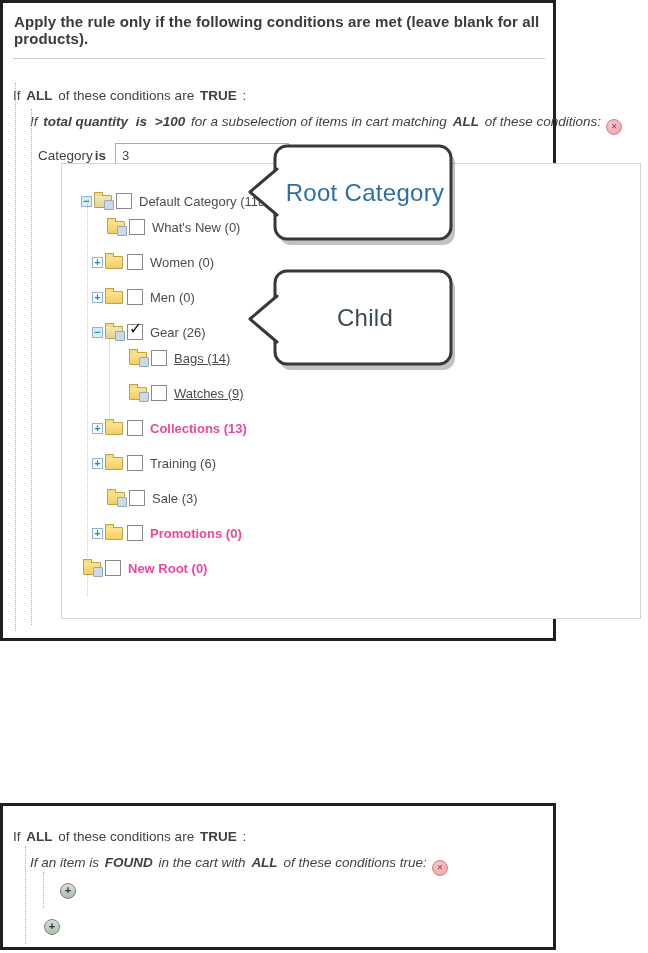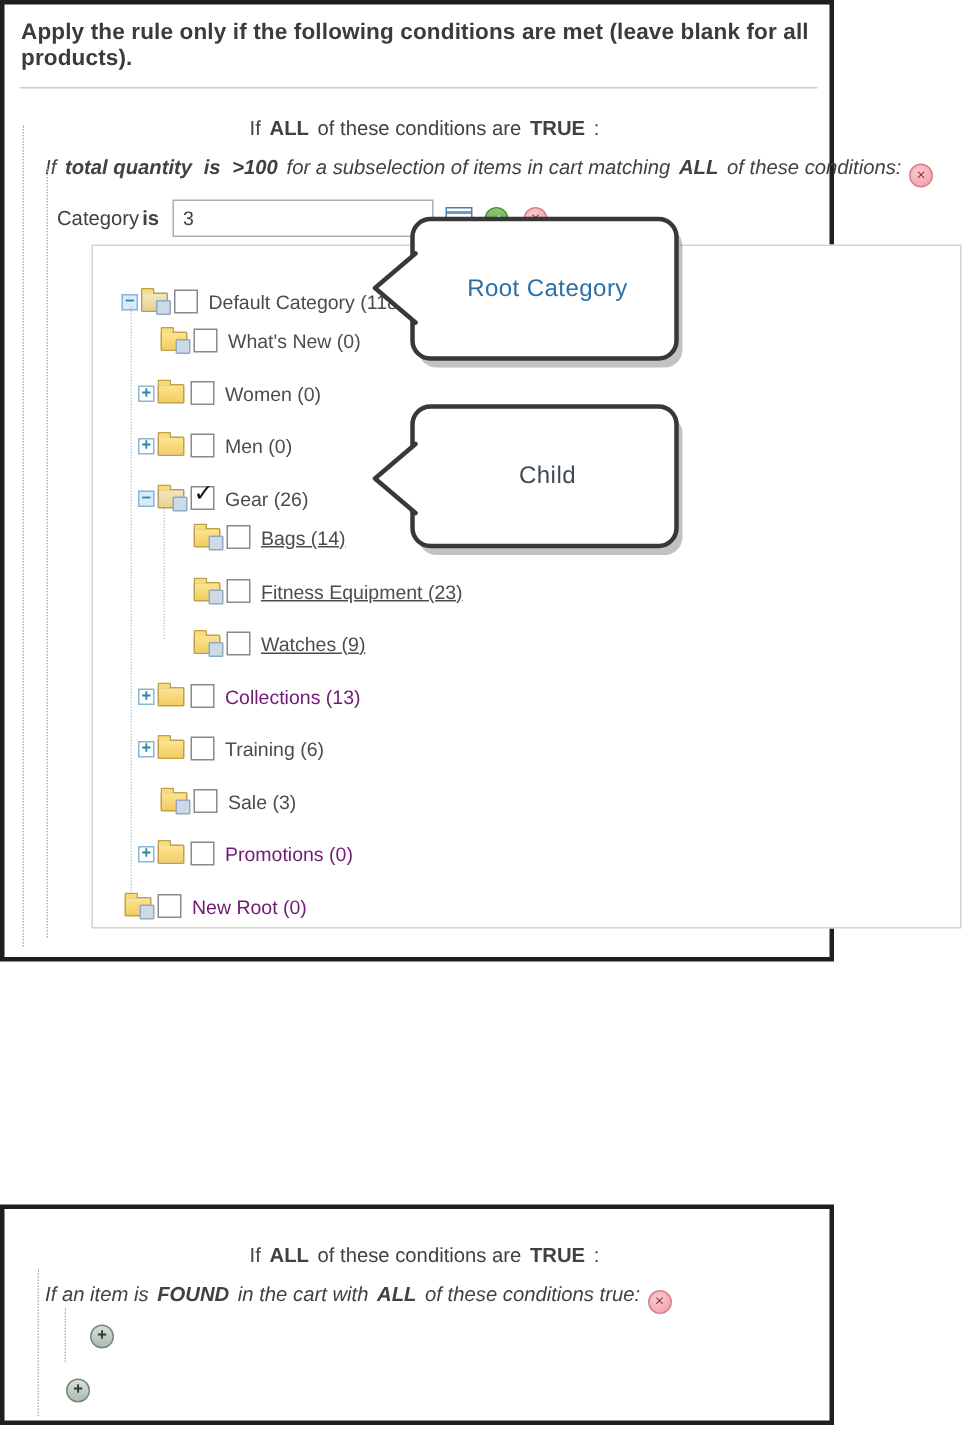--- a/index.html
+++ b/index.html
@@ -4,21 +4,21 @@
 <style>
   html,body{margin:0;padding:0;background:#fff;}
   body{width:648px;height:953px;position:relative;font-family:"Liberation Sans","DejaVu Sans",sans-serif;color:#44403d;}
   .box{position:absolute;left:0;width:556px;border:3px solid #1f1f1f;box-sizing:border-box;background:#fff;}
   #top-box{top:0;height:641px;}
   #bottom-box{top:803px;height:147px;}
   .rule-title{font-size:15px;font-weight:bold;color:#3e3a37;padding:10px 10px 0 11px;letter-spacing:.1px;}
   .divider{border-top:1px solid #ccc;margin:11px 8px 0 10px;}
   .cond-line{font-size:13.5px;margin:0;white-space:nowrap;}
   .cond-line .b{font-weight:bold;margin:0 2px;}
-  .l1{margin:19px 0 0 10px;text-align:center;}
+  .l1{margin:29px 0 0 10px;}
   .l2{margin:11px 0 0 27px;font-style:italic;}
   .dotted{position:absolute;border-left:1px dotted #b2b2b2;width:0;}
   
   .cat-row{margin:8px 0 0 35px;display:flex;align-items:center;font-size:13.5px;}
   .cat-row .b{font-weight:bold;margin:0 2px;}
   .cat-input{width:160px;height:23px;border:1px solid #adadad;margin-left:7px;padding:0 6px;font-size:13px;color:#444;font-family:"Liberation Sans",sans-serif;}
   .icon{display:inline-block;vertical-align:middle;}
   .chooser{width:16px;height:13px;border:1px solid #4d7fb2;margin-left:8px;background:repeating-linear-gradient(180deg,#ffffff 0 2px,#6d9cc4 2px 4px);}
   .ic-circle{width:14px;height:14px;border-radius:50%;text-align:center;box-sizing:content-box;}
   .ic-apply{background:linear-gradient(#8cc878,#51a03e);border:1px solid #4d9040;color:#fff;font-size:9px;font-weight:bold;line-height:14px;margin-left:8px;}
@@ -27,35 +27,35 @@
   .ic-add{background:linear-gradient(#d9e0d9,#aebbae);border:1px solid #75857a;color:#2f3b2f;font-size:11px;font-weight:bold;line-height:13px;position:absolute;}
   
   #tree-panel{position:absolute;left:58px;top:160px;width:580px;height:456px;border:1px solid #d4d4d4;box-sizing:border-box;background:#fff;}
   .tree-guide{position:absolute;border-left:1px dotted #c3cdd6;width:0;}
   .trow{display:flex;align-items:center;height:26px;margin:9px 0 0 0;font-size:13px;color:#4c4c4c;}
   .trow.mt0{margin-top:0;}
   .trow.mt10{margin-top:10px;}
   .trow.lv0{padding-left:19px;}
   .trow.lv1{padding-left:30px;}
   .trow.lv2{padding-left:52px;text-decoration:underline;}
-  .trow.disabled .lbl{color:#701a75;}
+  .trow.disabled .lbl{color:#ec4899;font-weight:bold;}
   .spacer{width:13px;height:26px;flex:0 0 13px;}
   .expander{width:11px;height:11px;flex:0 0 11px;border:1px solid #8cb6d4;box-sizing:border-box;font-size:11px;line-height:8px;text-align:center;color:#2a8aa0;font-weight:bold;background:#fff;}
   .expander.minus{background:#d8ecf8;}
   .folder{width:16px;height:11px;flex:0 0 16px;margin-left:2px;background:linear-gradient(#fce491,#f2cd62);border:1px solid #bfa04b;border-radius:1px;position:relative;}
   .folder::before{content:"";position:absolute;top:-4px;left:-1px;width:7px;height:3px;background:#f7dc7e;border:1px solid #bfa04b;border-bottom:none;border-radius:1px 1px 0 0;}
   .folder.open{background:linear-gradient(#f3e8bb,#e8d28d);border-color:#b0a060;}
   .folder.ovl::after{content:"";position:absolute;right:-3px;bottom:-3px;width:8px;height:8px;background:#ccd9e6;border:1px solid #93a9bf;border-radius:1px;}
   .cb{width:14px;height:14px;flex:0 0 14px;margin-left:4px;border:1px solid #8a8a8a;background:#fff;position:relative;}
   .cb.checked::after{content:"✓";position:absolute;top:-6px;left:1px;font-size:16px;font-weight:bold;color:#0d0d0d;}
   .lbl{margin-left:7px;white-space:nowrap;}
   
   .bubble{position:absolute;left:244px;width:212px;height:104px;z-index:5;}
   .bubble svg{position:absolute;left:0;top:0;}
-  .bubble-text{position:absolute;left:30px;top:2px;width:176px;height:93px;display:flex;align-items:center;justify-content:center;font-size:16px;letter-spacing:.3px;}
+  .bubble-text{position:absolute;left:30px;top:2px;width:176px;height:93px;display:flex;align-items:center;justify-content:center;font-size:24px;letter-spacing:.3px;}
   .root-col{color:#2b6fa6;}
   .child-col{color:#3e4a55;}
   
   #bottom-box .l1{margin-top:23px;}
 </style>
 </head>
 <body>
 
 <div class="box" id="top-box">
   <div class="rule-title">Apply the rule only if the following conditions are met (leave blank for all products).</div>
@@ -120,26 +120,20 @@
       <span class="expander minus">−</span>
       <span class="folder open ovl"></span>
       <span class="cb checked"></span>
       <span class="lbl">Gear (26)</span>
     </div>
     <div class="trow lv2 mt0">
       <span class="spacer"></span>
       <span class="folder ovl"></span>
       <span class="cb"></span>
       <span class="lbl">Bags (14)</span>
-    </div>
-    <div class="trow lv2 mt10">
-      <span class="spacer"></span>
-      <span class="folder ovl"></span>
-      <span class="cb"></span>
-      <span class="lbl">Fitness Equipment (23)</span>
     </div>
     <div class="trow lv2">
       <span class="spacer"></span>
       <span class="folder ovl"></span>
       <span class="cb"></span>
       <span class="lbl">Watches (9)</span>
     </div>
     <div class="trow lv1 disabled">
       <span class="expander">+</span>
       <span class="folder"></span>

